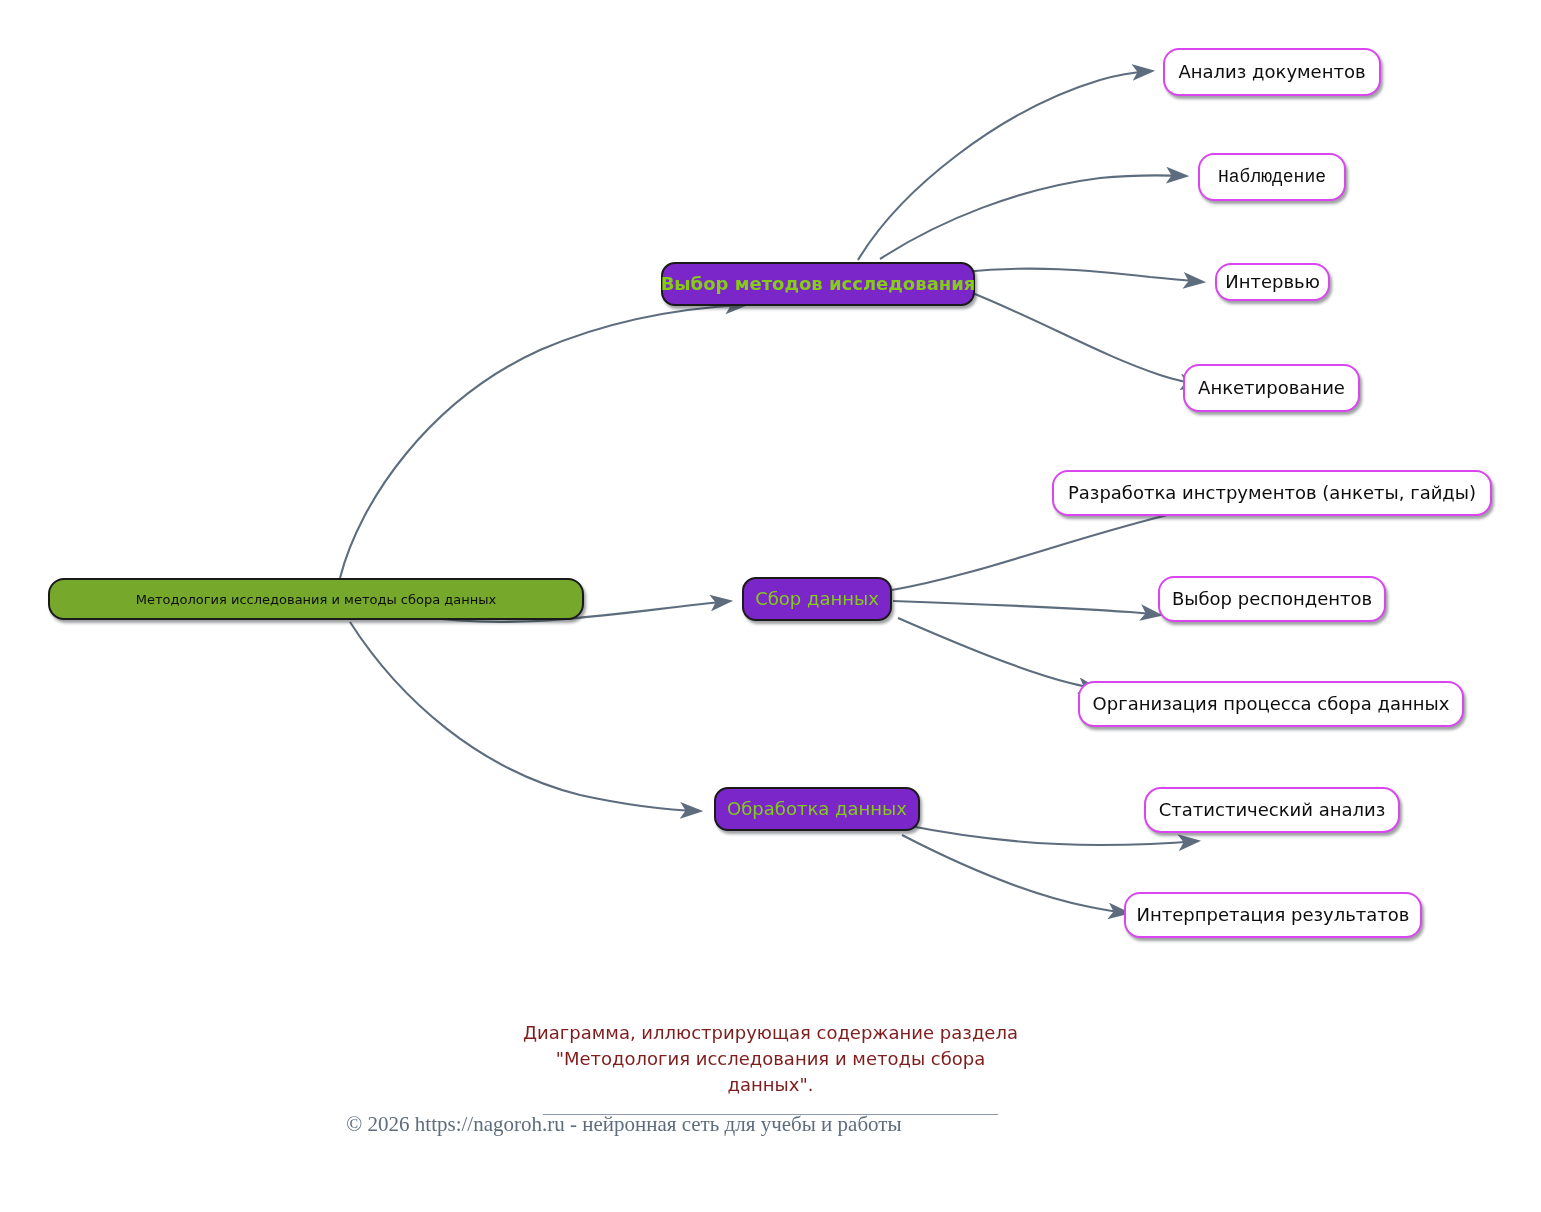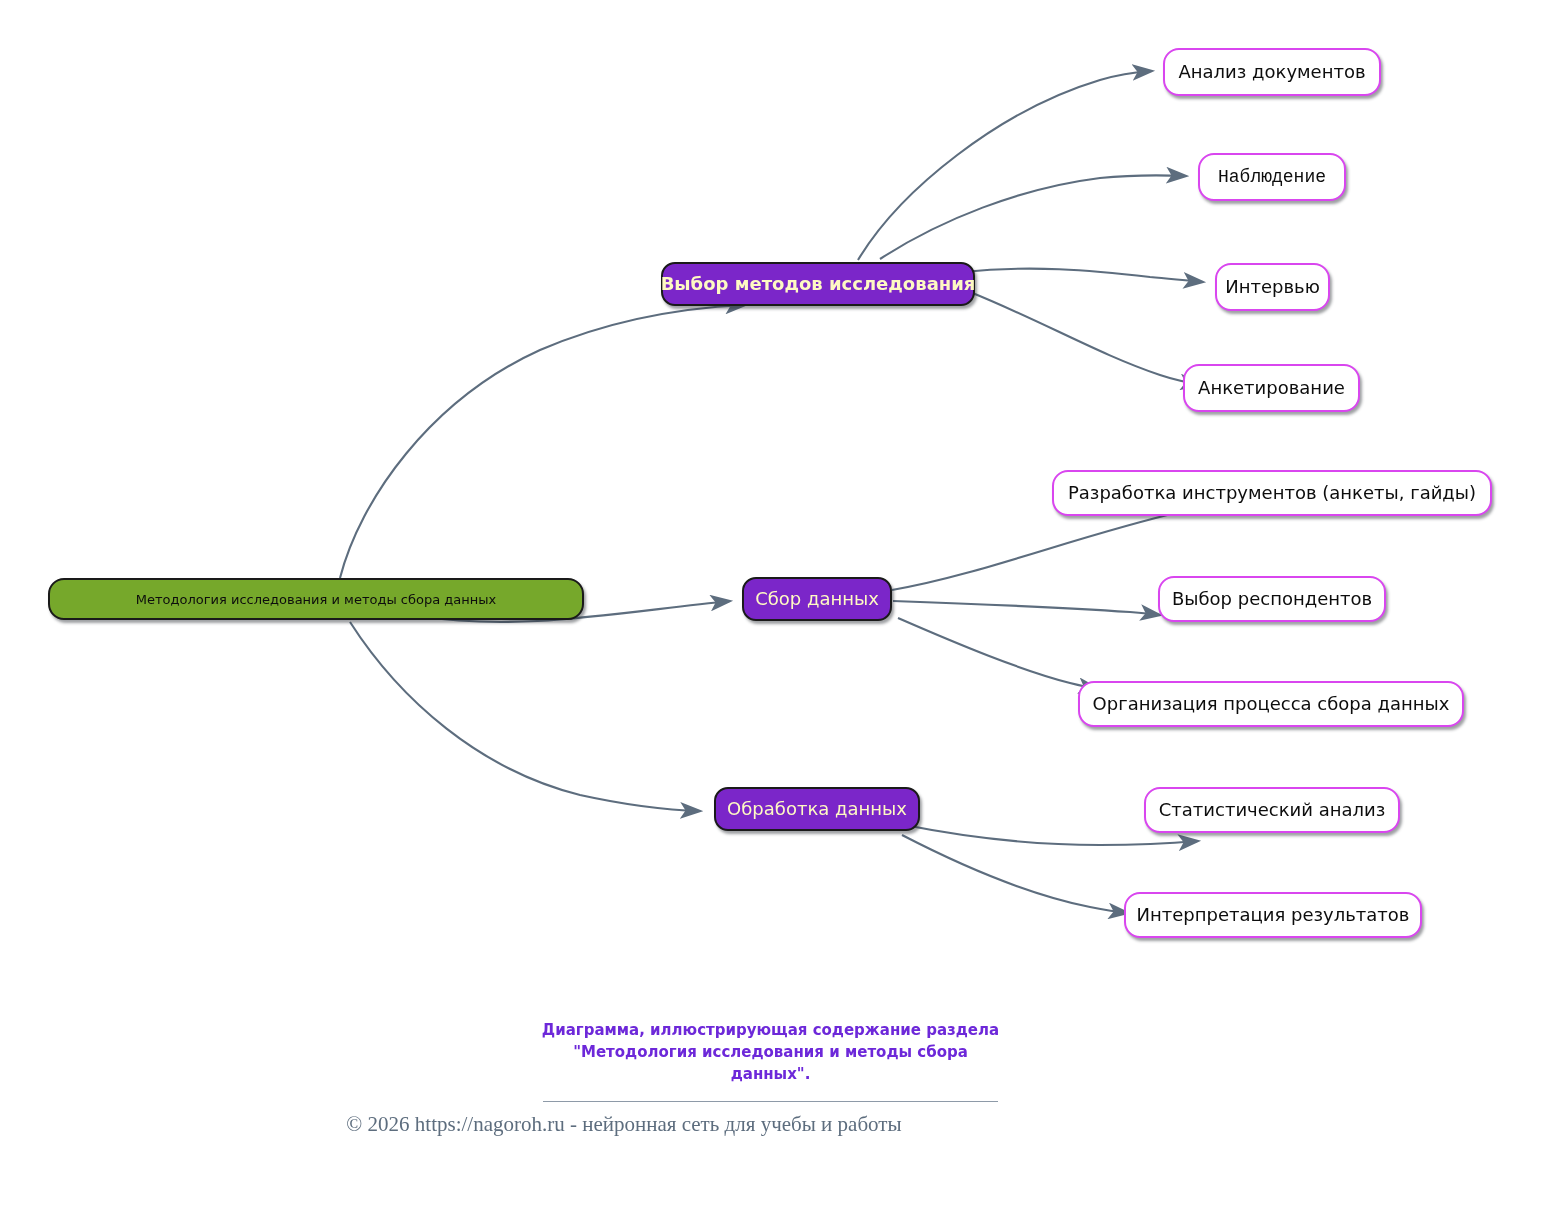--- a/index.html
+++ b/index.html
@@ -53,45 +53,45 @@
     background: #76a82b;
     border-color: #1a1a1a;
     border-radius: 16px;
     font-size: 13px;
   }
 
   .node.branch {
     background: #7b26c9;
     border-color: #1a1a1a;
     border-radius: 14px;
-    color: #fef9c3;
+    color: #84cc16;
   }
 
   .node.branch.wide-branch {
     font-weight: bold;
   }
 
   .node.leaf {
     background: #ffffff;
     border-radius: 16px;
   }
 
   .caption-block {
     position: absolute;
     left: 0;
     top: 1020px;
     width: 1541px;
     text-align: center;
   }
   .caption-text {
     font-family: "DejaVu Sans", sans-serif;
-    font-weight: bold;
-    font-size: 15px;
+    font-weight: normal;
+    font-size: 18px;
     line-height: 1.45;
-    color: #6d28d9;
+    color: #7f1d1d;
     white-space: pre-line;
   }
   .caption-rule {
     width: 455px;
     height: 0;
     margin: 16px auto 0 auto;
     border-top: 1px solid #8e9aa8;
   }
   .footer-text {
     position: absolute;
@@ -141,21 +141,21 @@
 
   <div class="node branch wide-branch" style="left:661px; top:262px; width:314px; height:44px;">
     <span>Выбор методов исследования</span>
   </div>
   <div class="node leaf" style="left:1163px; top:48px; width:218px; height:48px;">
     <span>Анализ документов</span>
   </div>
   <div class="node leaf" style="left:1198px; top:153px; width:148px; height:48px;font-family:Liberation Mono, monospace;">
     <span>Наблюдение</span>
   </div>
-  <div class="node leaf" style="left:1215px; top:263px; width:115px; height:48px;">
+  <div class="node leaf" style="left:1215px; top:263px; width:115px; height:38px;">
     <span>Интервью</span>
   </div>
   <div class="node leaf" style="left:1183px; top:364px; width:177px; height:48px;">
     <span>Анкетирование</span>
   </div>
 
   <div class="node branch" style="left:742px; top:577px; width:150px; height:44px;">
     <span>Сбор данных</span>
   </div>
   <div class="node leaf" style="left:1052px; top:470px; width:440px; height:46px;">
@@ -164,21 +164,21 @@
   <div class="node leaf" style="left:1158px; top:576px; width:228px; height:46px;">
     <span>Выбор респондентов</span>
   </div>
   <div class="node leaf" style="left:1078px; top:681px; width:386px; height:46px;">
     <span>Организация процесса сбора данных</span>
   </div>
 
   <div class="node branch" style="left:714px; top:787px; width:206px; height:44px;">
     <span>Обработка данных</span>
   </div>
-  <div class="node leaf" style="left:1144px; top:787px; width:256px; height:46px;">
+  <div class="node leaf" style="left:1144px; top:787px; width:256px; height:46px;border-radius:17px;">
     <span>Статистический анализ</span>
   </div>
   <div class="node leaf" style="left:1124px; top:892px; width:298px; height:46px;">
     <span>Интерпретация результатов</span>
   </div>
 
 </div>
 
 <div class="caption-block">
   <div class="caption-text">Диаграмма, иллюстрирующая содержание раздела

